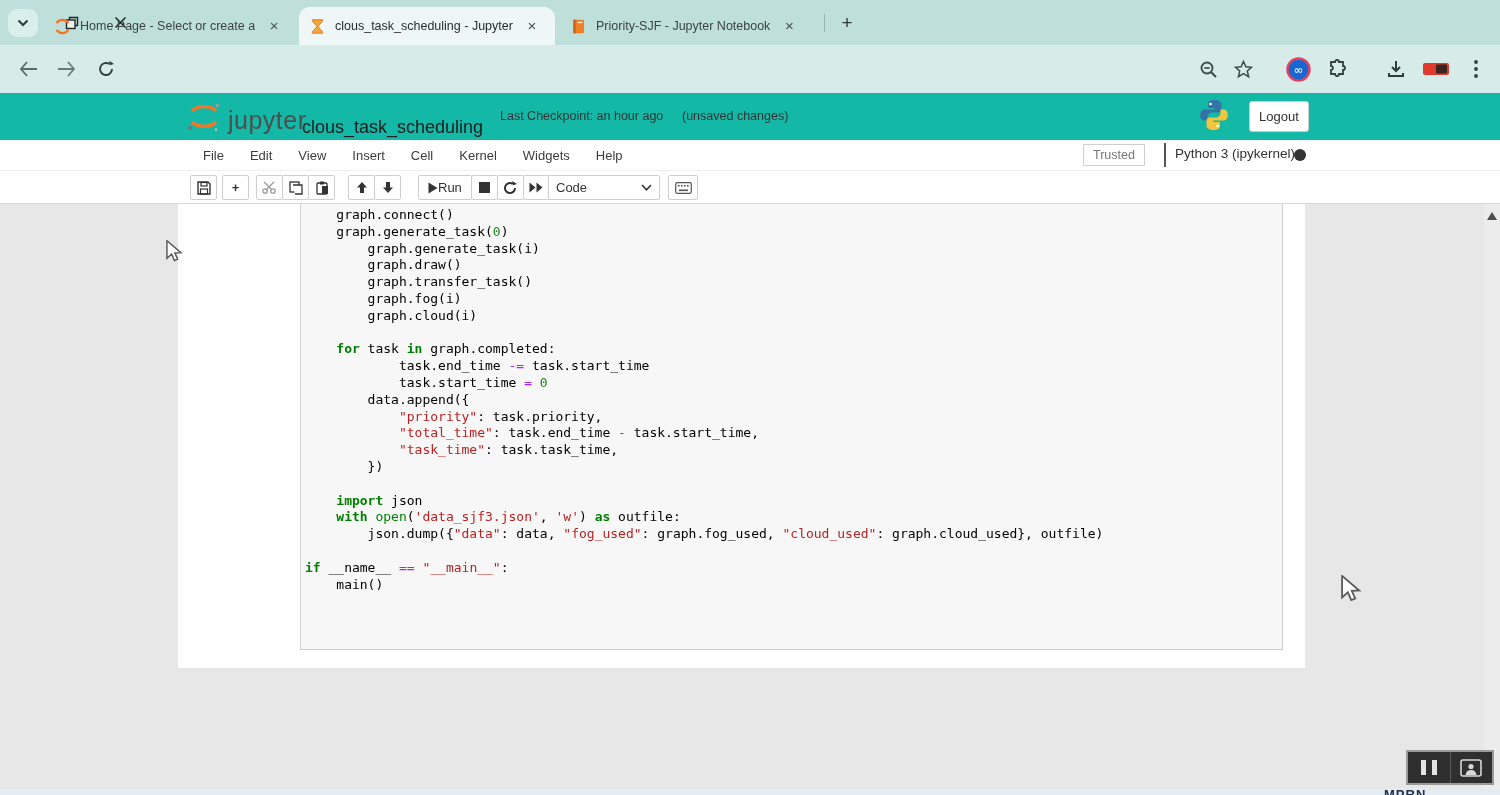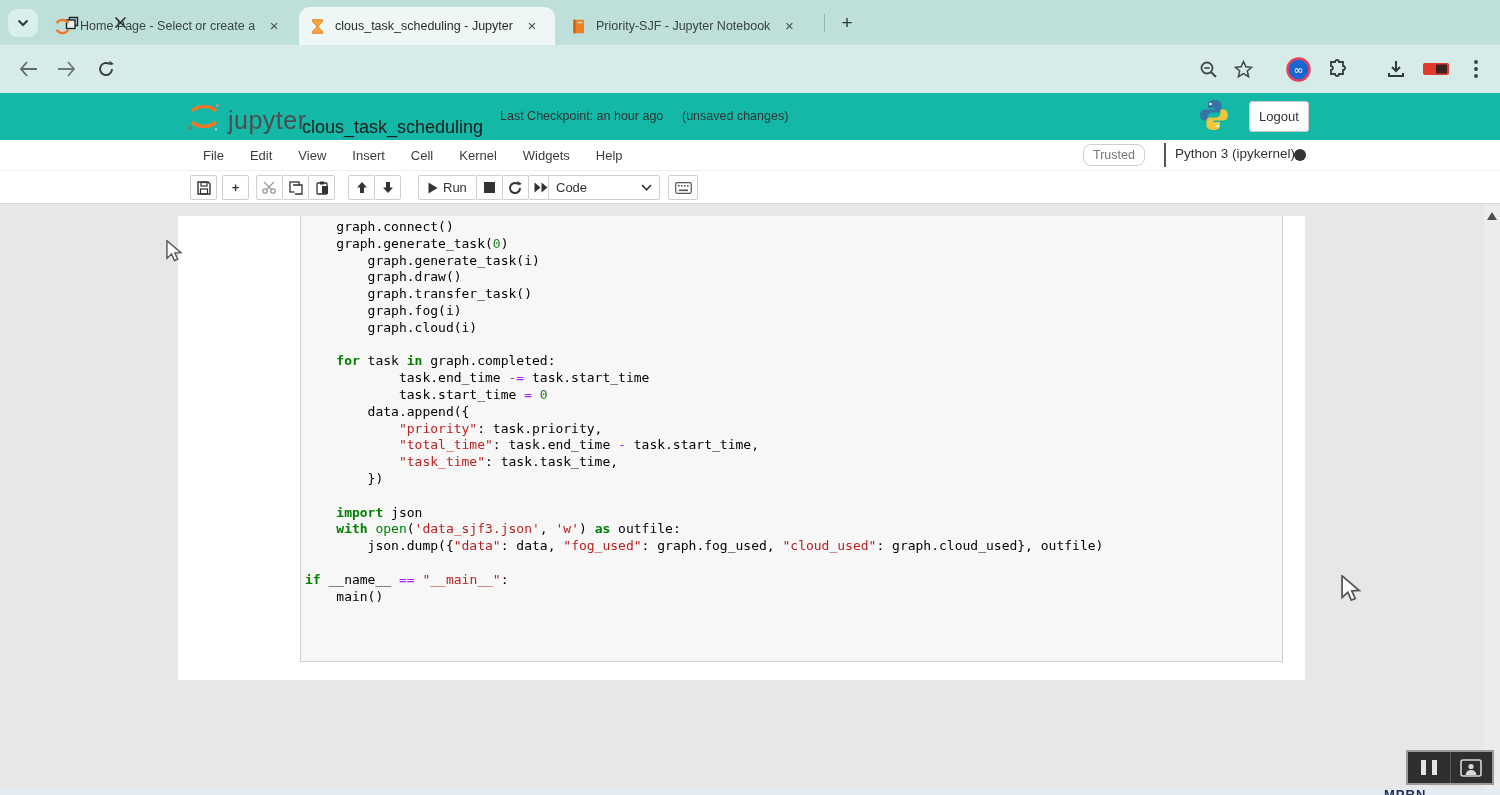--- a/index.html
+++ b/index.html
@@ -41,40 +41,40 @@
   .nb-title { left:302px; top:24px; font-size:18px; color:#202020; }
   .checkpoint { left:500px; top:16px; font-size:12.5px; color:#333; }
   .unsaved { left:682px; top:16px; font-size:12.5px; color:#333; }
   .logout { left:1249px; top:8px; width:60px; height:31px; background:#fff; border:1px solid #cccccc;
     border-radius:3px; font-size:13px; color:#333; display:flex; align-items:center; justify-content:center; }
 
   .menubar { left:0; top:47px; width:1500px; height:31px; background:#fff; border-bottom:1px solid #f0f0f0;
     display:flex; align-items:center; }
   .menu-item { font-size:13px; color:#3c3c3c; padding:6px 13px; }
   .menu-item:first-child { margin-left:190px; }
-  .trusted { position:absolute; left:1083px; top:4px; border:1px solid #cfcfcf; border-radius:8px;
+  .trusted { position:absolute; left:1083px; top:4px; border:1px solid #cfcfcf; border-radius:1px;
     color:#777; font-size:12.5px; padding:3px 9px; background:#fff; }
   .kernel-sep { position:absolute; left:1164px; top:3px; width:2px; height:24px; background:#555; }
   .kernel-name { position:absolute; left:1175px; top:6px; font-size:13.5px; color:#333; }
   .kernel-dot { position:absolute; left:1294px; top:9px; width:12px; height:12px; border-radius:50%; background:#333; }
 
   .jtoolbar { left:0; top:78px; width:1500px; height:33px; background:#fff; border-bottom:1px solid #d8d8d8;
     box-shadow:0 2px 3px rgba(0,0,0,0.05); }
   .tgroup { position:absolute; top:4px; display:flex; }
   .tbtn { min-width:27px; height:25px; background:#fff; border:1px solid #cfcfcf; border-radius:2px;
     display:flex; align-items:center; justify-content:center; color:#333; font-size:13px; margin-left:-1px; }
   .tbtn:first-child { margin-left:0; }
-  .run-label { margin-left:5px; font-size:13px; color:#333; }
+  .run-label { font-size:13px; color:#333; }
   .cell-type { position:absolute; left:548px; top:4px; width:112px; height:25px; border:1px solid #cfcfcf;
     border-radius:2px; background:#fff; display:flex; align-items:center; justify-content:space-between;
     padding:0 7px; font-size:13px; color:#333; }
 
   
   .nb-scroll { left:0; top:204px; width:1500px; height:591px; background:#e7e7e7; }
-  .nb-page { position:absolute; left:178px; top:12px; width:1127px; height:464px; background:#ffffff; }
+  .nb-page { position:absolute; left:178px; top:0; width:1127px; height:464px; background:#ffffff; }
   .code-cell { position:absolute; left:122px; top:0; width:983px; height:446px; background:#f7f7f7;
     border:1px solid #cfcfcf; border-top:none; padding:3px 4px; overflow:hidden; }
   .code-line { font-family:"DejaVu Sans Mono", monospace; font-size:13px; line-height:16.8px;
     white-space:pre; color:#000; }
   .tok-k { color:#008000; font-weight:bold; }
   .tok-b { color:#008000; }
   .tok-n { color:#208020; }
   .tok-s { color:#ba2121; }
   .tok-o { color:#aa22ff; }
 

